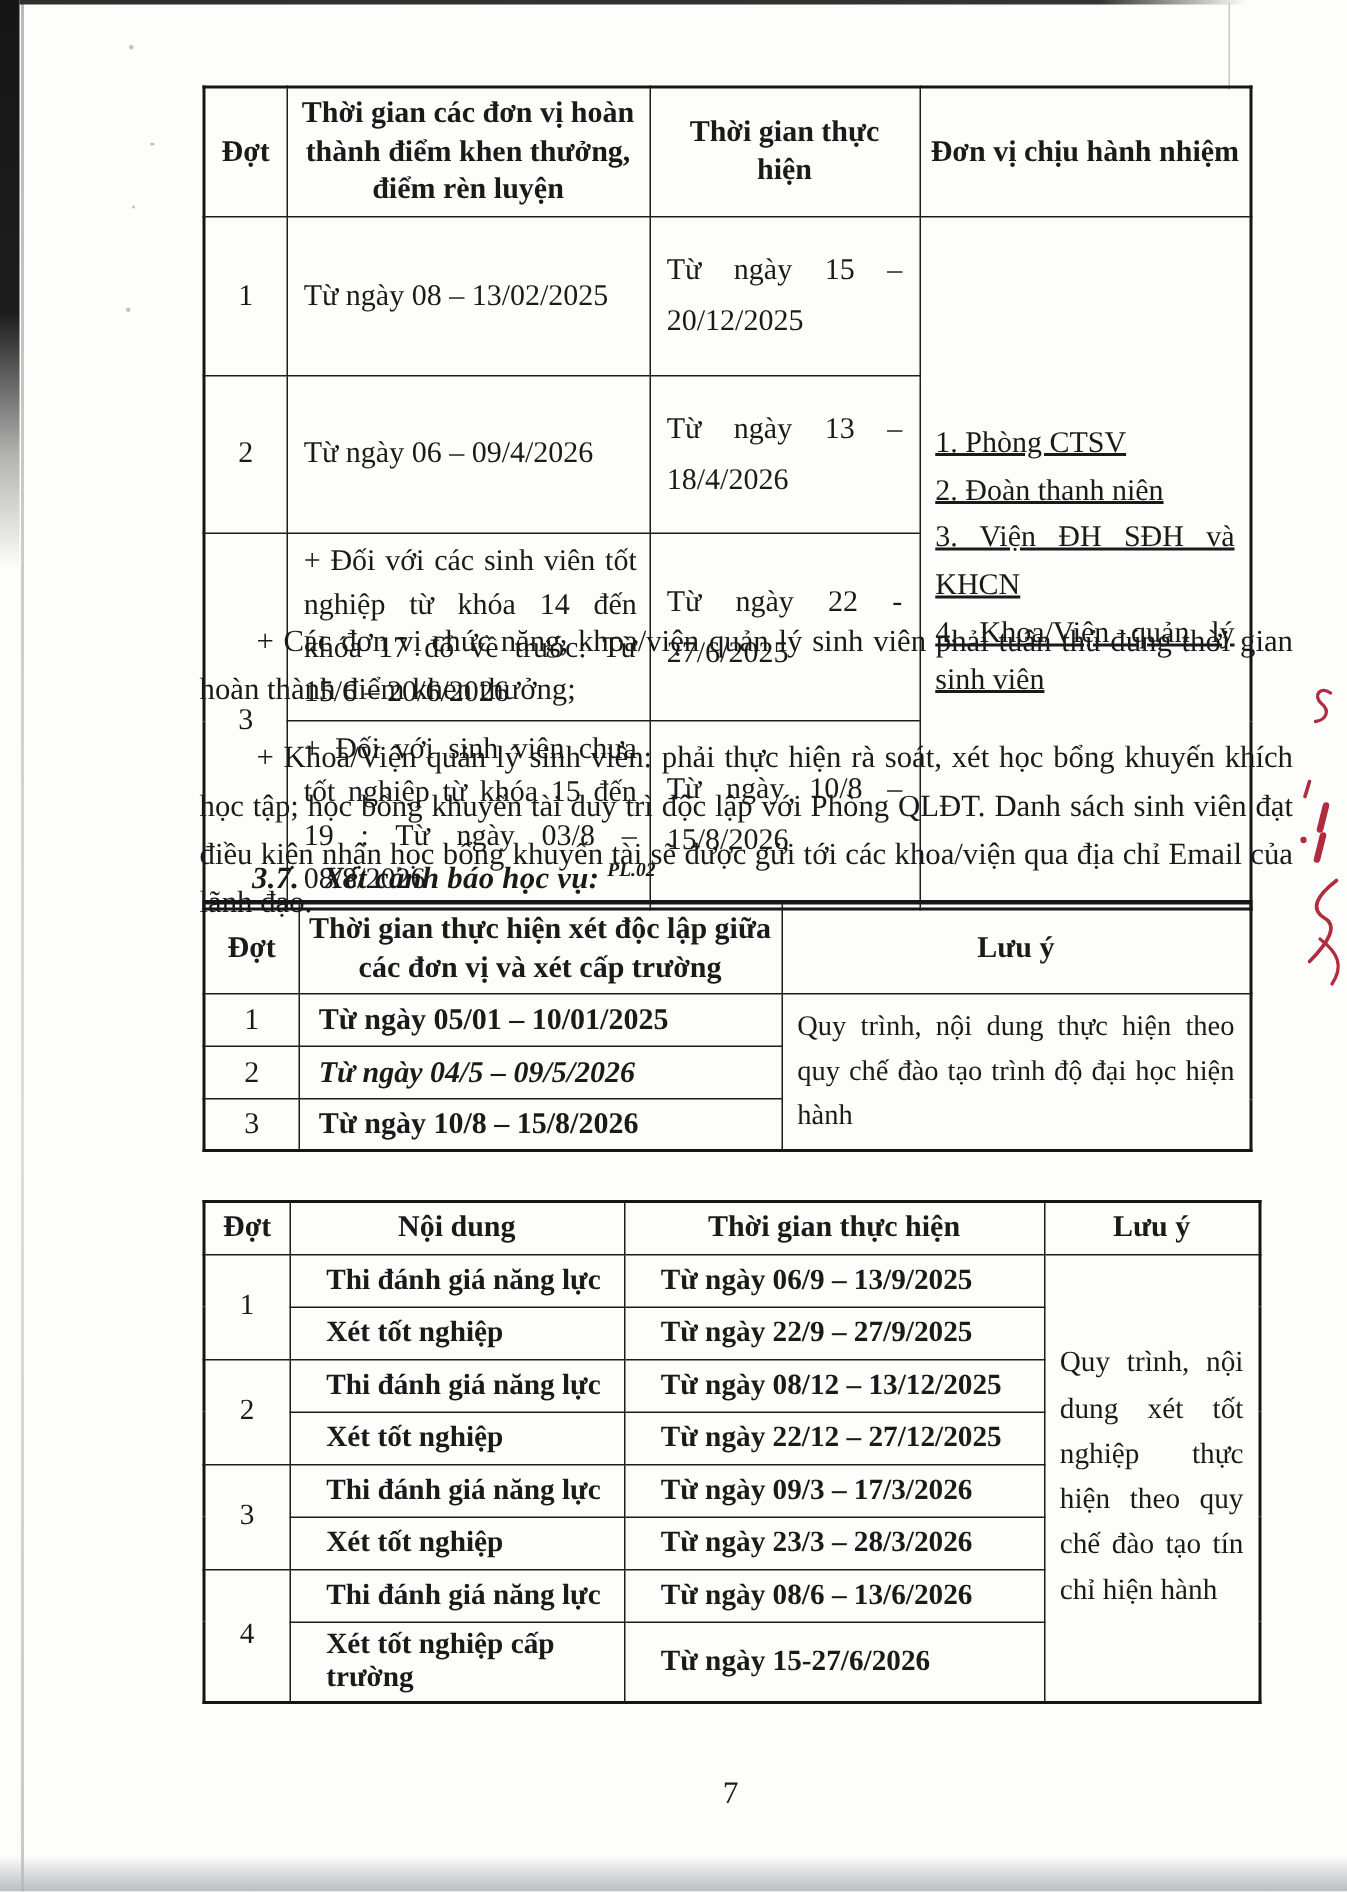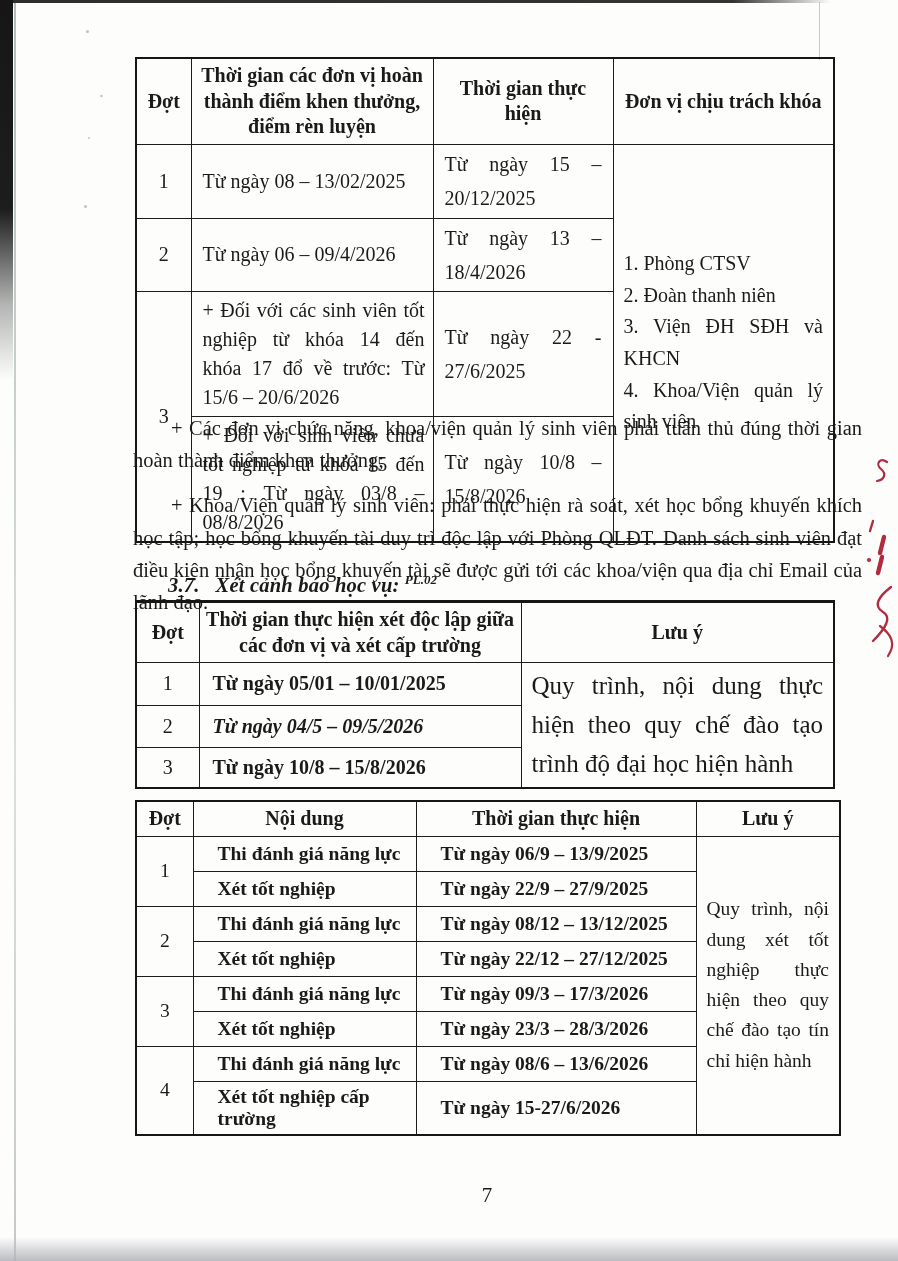--- a/index.html
+++ b/index.html
@@ -39,27 +39,27 @@
   table {
     border-collapse: collapse; table-layout: fixed;
     position: absolute; background: transparent;
   }
   td, th { border: 1.6px solid #1c1c1c; font-size: 20px; vertical-align: middle; overflow: hidden; }
   table { border: 2.4px solid #161616; }
   th { font-weight: bold; text-align: center; line-height: 1.28; padding: 4px 6px; }
   .c { text-align: center; }
   .deadline { text-align: left; padding: 4px 8px 4px 11px; line-height: 1.45; }
   .jy { text-align: justify; }
-  .exec { text-align: justify; padding: 2px 11px; line-height: 1.72; }
-  .resp { vertical-align: middle; padding: 4px 10px; line-height: 1.58; }
+  .exec { text-align: justify; padding: 18px 11px; line-height: 1.72; }
+  .resp { vertical-align: middle; padding: 4px 10px; line-height: 1.58; text-decoration: underline; }
   .resp div { text-align: justify; }
   .time-cell { text-align: left; padding: 4px 8px 4px 13px; font-weight: bold; }
   .italic { font-style: italic; }
   .note-cell { vertical-align: middle; text-align: justify; padding: 4px 10px; line-height: 1.55; }
-  .note-cell-sm { font-size: 25px; }
+  .note-cell-sm { font-size: 19px; }
 
   #table1 { left: 135px; top: 57px; width: 698px; }
   #table2 { left: 135px; top: 600px; width: 698px; }
   #table2 { border-top-width: 3px; }
   #table3 { left: 135px; top: 800px; width: 704px; }
   #table3 td { font-size: 19.5px; }
   #table3 .time-cell { padding-left: 24px; }
 
   
   .notes { position: absolute; left: 133px; top: 412px; width: 729px; }
@@ -101,21 +101,21 @@
         <col style="width:55px">
         <col style="width:242px">
         <col style="width:180px">
         <col style="width:221px">
       </colgroup>
     <tbody>
         <tr style="height:68px">
       <th>Đợt</th>
       <th>Thời gian các đơn vị hoàn thành điểm khen thưởng, điểm rèn luyện</th>
       <th>Thời gian thực hiện</th>
-      <th>Đơn vị chịu trách khóa</th>
+      <th>Đơn vị chịu hành nhiệm</th>
     </tr>
     <tr style="height:57px">
       <td class="c">1</td>
       <td class="deadline">Từ ngày 08 – 13/02/2025</td>
       <td class="exec">Từ ngày 15 – 20/12/2025</td>
       <td class="resp" rowspan="4">
         <div>1. Phòng CTSV</div>
         <div>2. Đoàn thanh niên</div>
         <div>3. Viện ĐH SĐH và KHCN</div>
         <div>4. Khoa/Viện quản lý sinh viên</div>

